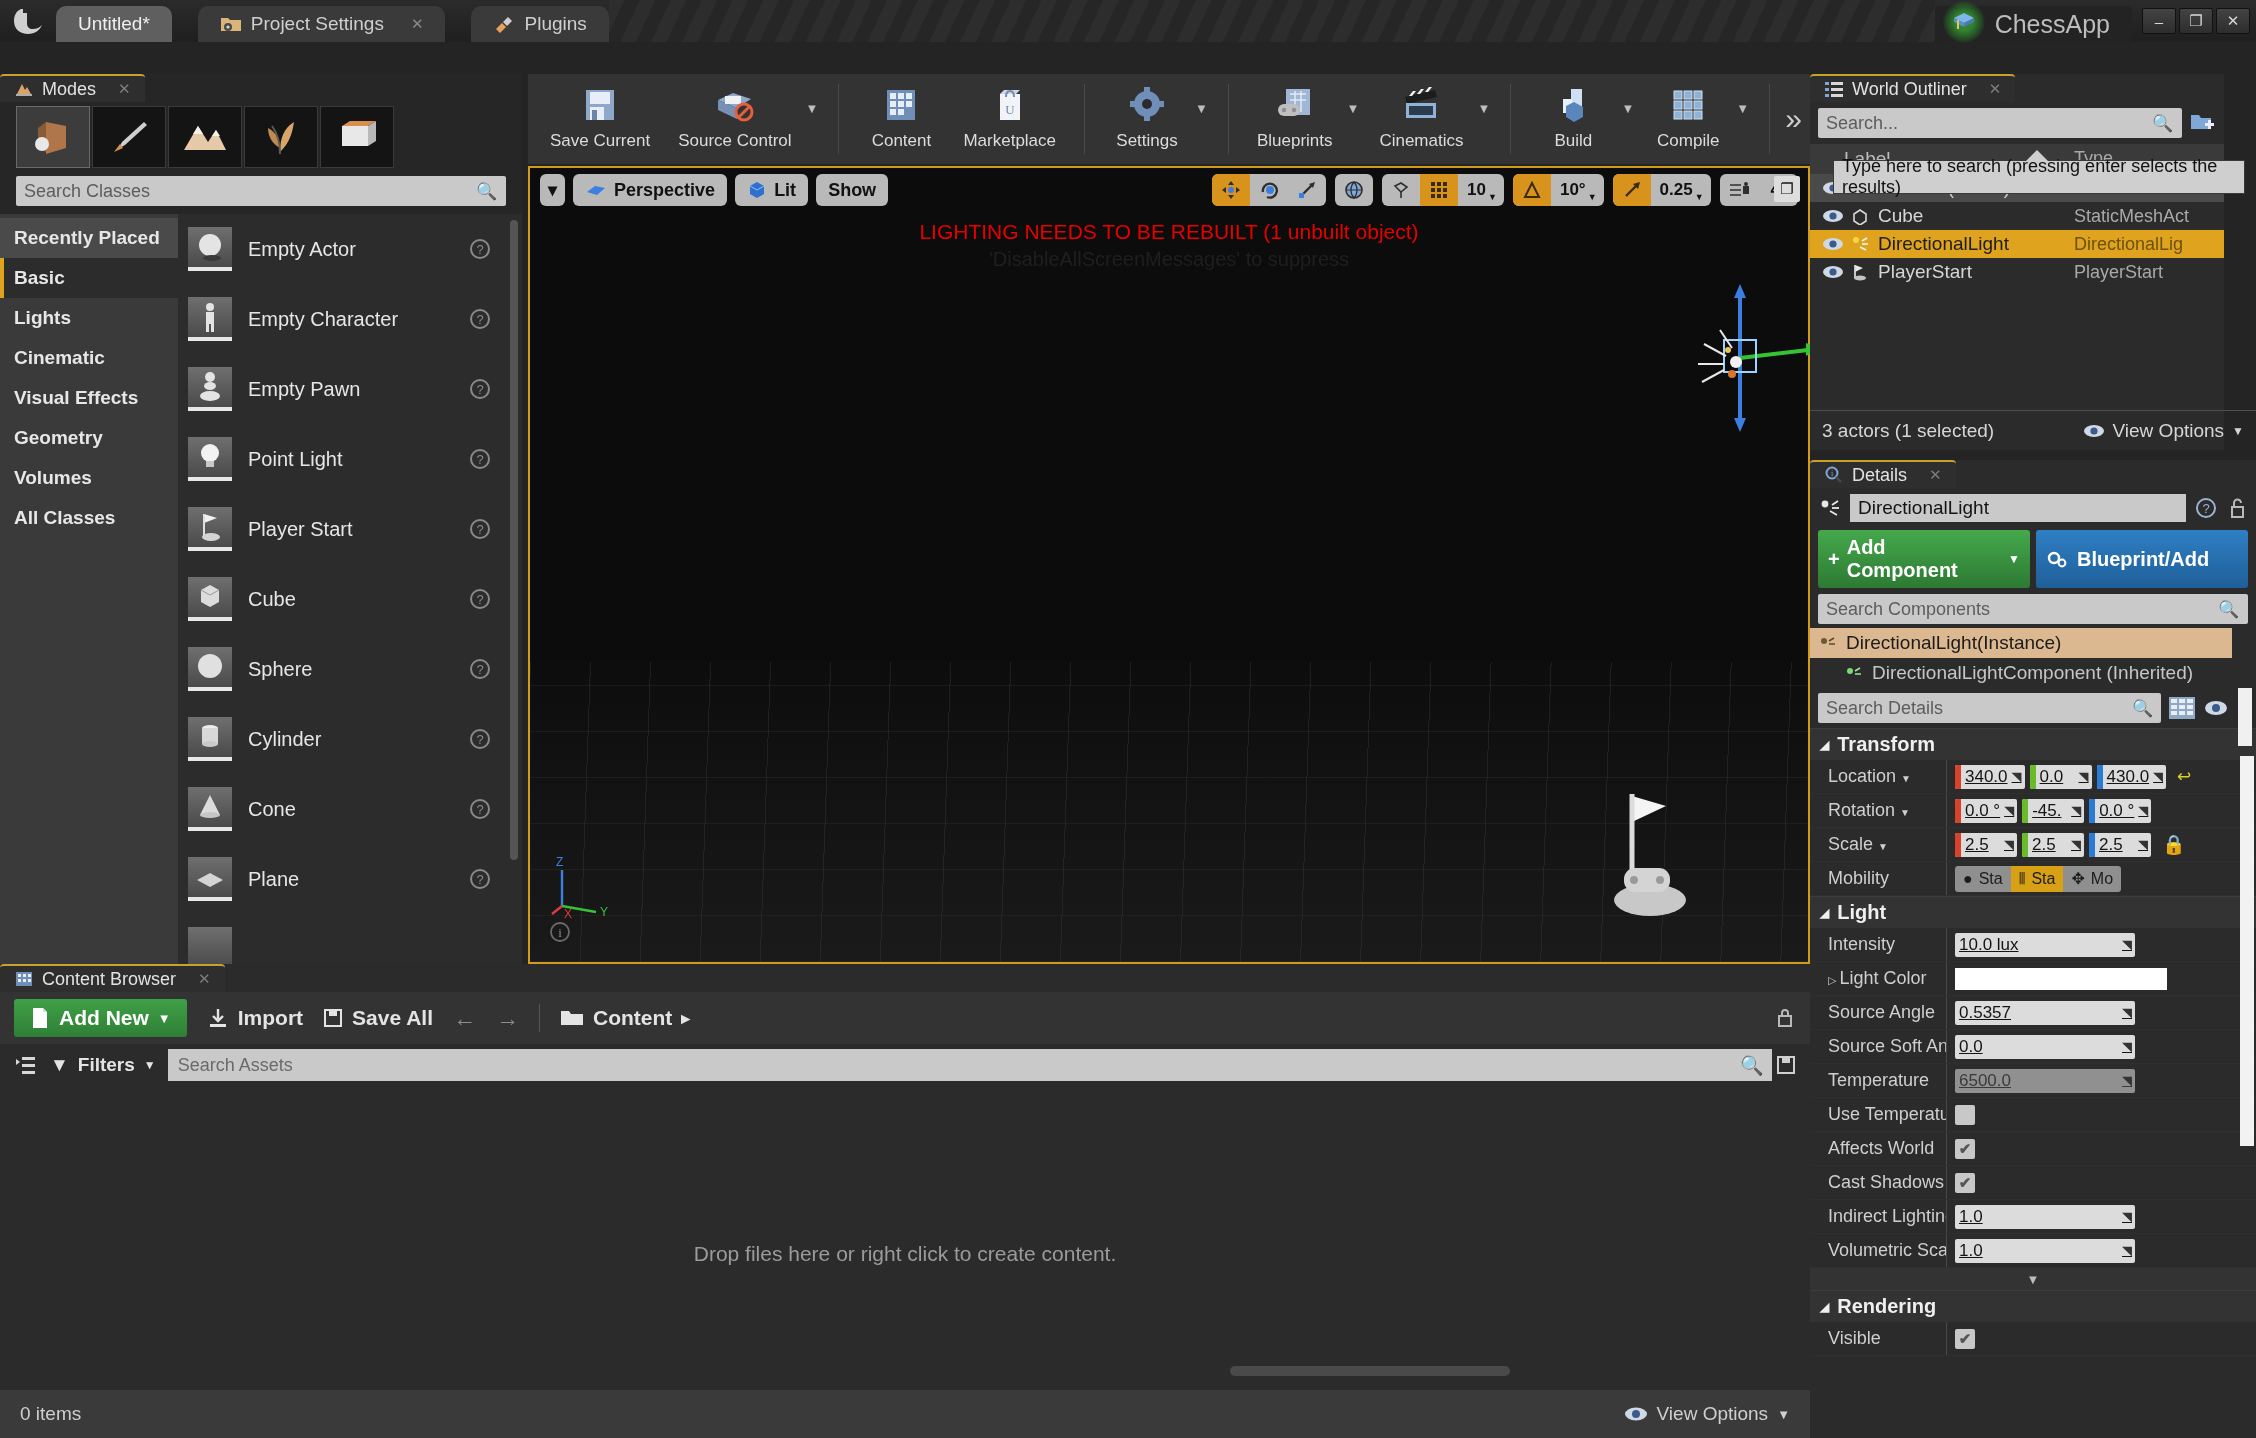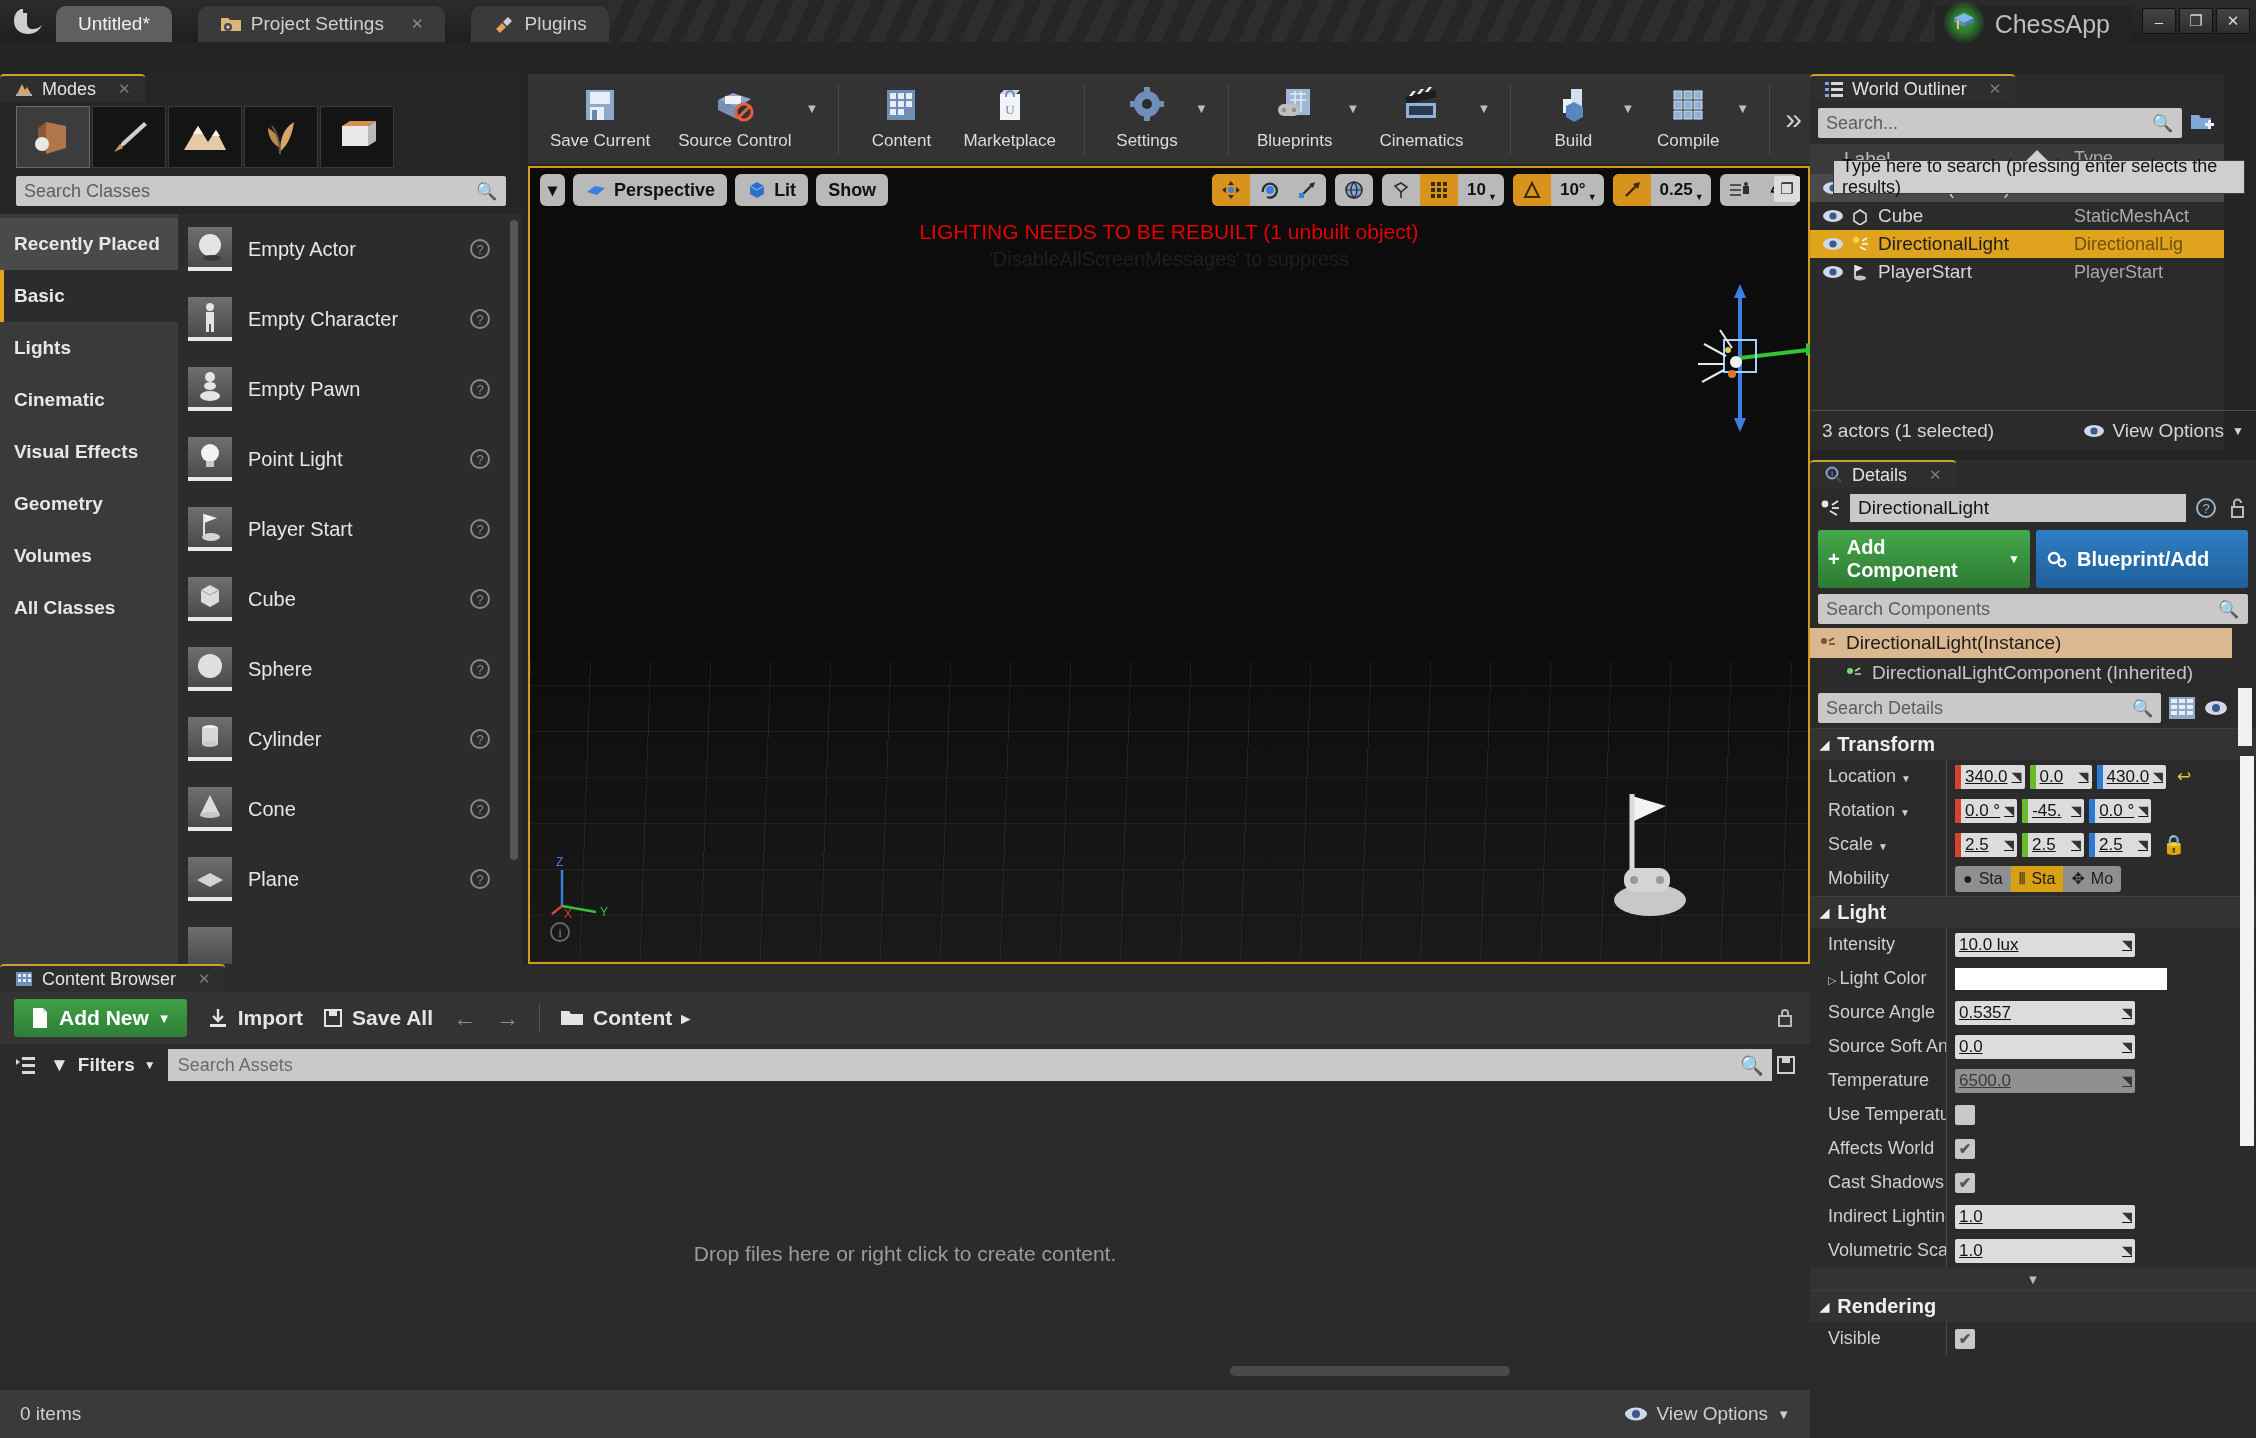--- a/index.html
+++ b/index.html
@@ -94,21 +94,21 @@
     display:flex;align-items:center;justify-content:center;
   }
   .modeicon.sel{ background:#3c3c3c; border-color:#6a6a6a;}
   .searchbox{
     background:#c9c9c9; color:#5d5d5d; height:30px; border-radius:2px;
     display:flex; align-items:center; padding:0 8px; font-size:18px;
   }
   .searchbox .mag{ margin-left:auto; color:#2d2d2d; font-size:17px;}
   .modesbody{ display:flex; height:760px; }
   .catcol{ width:178px; background:#3a3a3a; padding-top:4px;}
-  .cat{ padding:15px 14px; font-size:19px; color:#e7e7e7; font-weight:bold; }
+  .cat{ padding:9px 14px; font-size:19px; color:#e7e7e7; font-weight:bold; }
   .cat.hl{ background:#4a4a4a; }
   .cat.sel{ background:#2c2c2c; border-left:4px solid #e0a31e; padding-left:10px; }
   .actorcol{ flex:1; background:#2c2c2c; position:relative; overflow:hidden;}
   .actorrow{ display:flex; align-items:center; gap:16px; padding:6px 10px; height:70px;}
   .actorthumb{
     width:44px;height:44px;background:linear-gradient(180deg,#6f6f6f,#4a4a4a);
     border-bottom:4px solid #e8e8e8; display:flex;align-items:center;justify-content:center;
   }
   .actorname{ font-size:20px; color:#e6e6e6;}
   .actorhelp{ margin-left:auto; width:20px;height:20px;border-radius:50%;border:2px solid #8a8a8a; color:#8a8a8a;

